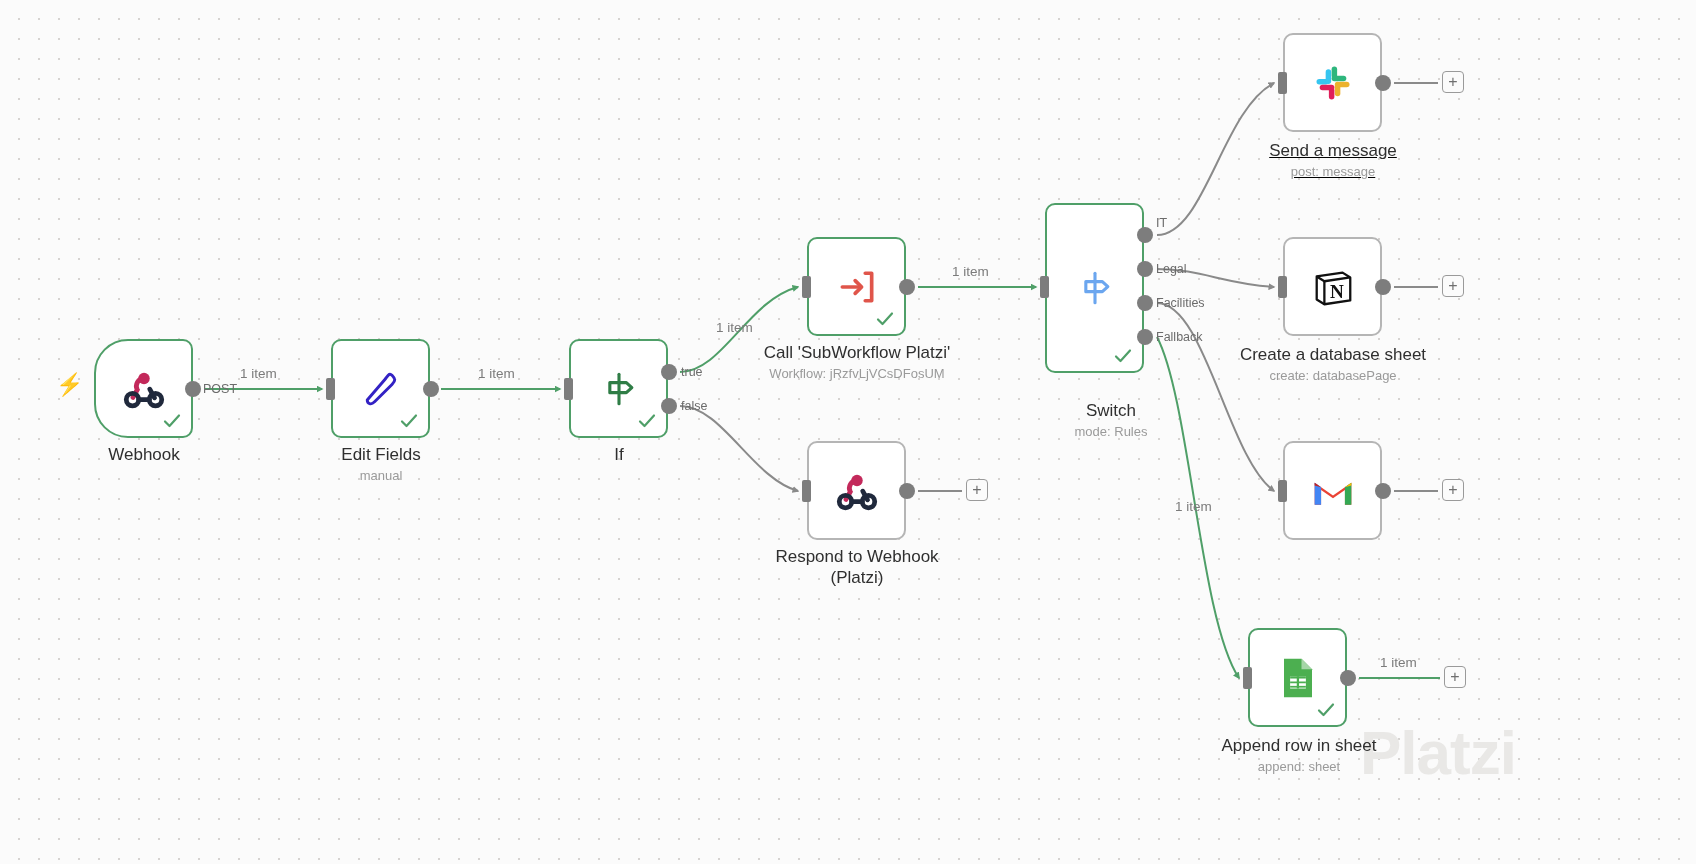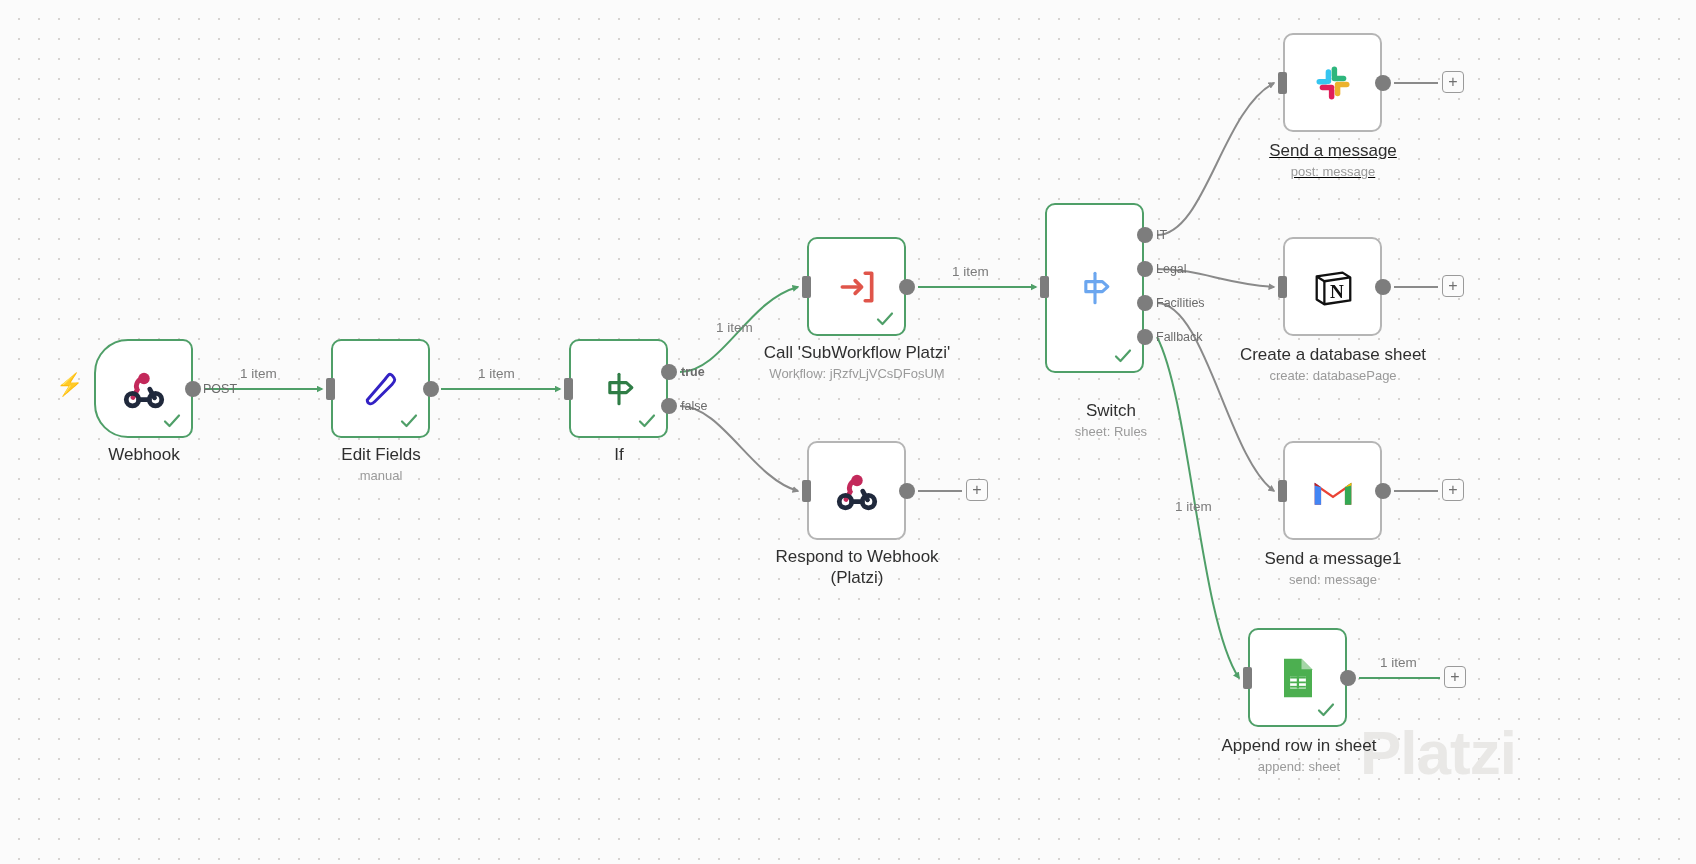--- a/index.html
+++ b/index.html
@@ -243,21 +243,21 @@
         <path d="M24 8 v32" stroke="#2f7d46" stroke-width="3.4" stroke-linecap="round"></path>
         <path d="M14 17 h18 l6 5.5 -6 5.5 h-18 z" fill="none" stroke="#2f7d46" stroke-width="3.4" stroke-linejoin="round"></path>
       </svg>
     </span>
     <svg class="check" viewBox="0 0 20 20">
       <path d="M3 10.5 L7.5 15 L17 4.5" stroke="#4f9f68" stroke-width="2.2" fill="none" stroke-linecap="round" stroke-linejoin="round"></path>
     </svg>
   </div>
   <div class="in-port" style="left:564px; top:378px;"></div>
   <div class="out-port" style="left:661px; top:364px;"></div>
-  <div class="port-label" style="left:681px; top:365px;font-weight:bold;">true</div>
+  <div class="port-label" style="left:681px; top:365px;">true</div>
   <div class="out-port" style="left:661px; top:398px;"></div>
   <div class="port-label" style="left:681px; top:399px;">false</div>
   <div class="caption" style="left:519px; top:444px; width:200px;">
     <div class="title">If</div>
   </div>
 
   <div class="node ok" style="left:807px; top:237px; width:99px; height:99px;">
     <span class="glyph">
       <svg width="44" height="44" viewBox="0 0 48 48">
         <path d="M8 24 h20" stroke="#e0554a" stroke-width="4" stroke-linecap="round"></path>
@@ -302,31 +302,31 @@
         <path d="M14 17 h18 l6 5.5 -6 5.5 h-18 z" fill="none" stroke="#6ba6ef" stroke-width="3.4" stroke-linejoin="round"></path>
       </svg>
     </span>
     <svg class="check" viewBox="0 0 20 20">
       <path d="M3 10.5 L7.5 15 L17 4.5" stroke="#4f9f68" stroke-width="2.2" fill="none" stroke-linecap="round" stroke-linejoin="round"></path>
     </svg>
   </div>
   <div class="in-port" style="left:1040px; top:276px;"></div>
 
   <div class="out-port" style="left:1137px; top:227px;"></div>
-  <div class="port-label" style="left:1156px; top:228px;">IT</div>
+  <div class="port-label" style="left:1156px; top:216px;">IT</div>
   <div class="out-port" style="left:1137px; top:261px;"></div>
   <div class="port-label" style="left:1156px; top:262px;">Legal</div>
   <div class="out-port" style="left:1137px; top:295px;"></div>
   <div class="port-label" style="left:1156px; top:296px;">Facilities</div>
   <div class="out-port" style="left:1137px; top:329px;"></div>
   <div class="port-label" style="left:1156px; top:330px;">Fallback</div>
 
   <div class="caption" style="left:1011px; top:377px; width:200px;margin-top:23px;">
     <div class="title">Switch</div>
-    <div class="sub">sheet: Rules</div>
+    <div class="sub">mode: Rules</div>
   </div>
 
   <div class="node" style="left:1283px; top:33px; width:99px; height:99px;">
     <span class="glyph">
       <svg width="44" height="44" viewBox="0 0 48 48">
         <rect x="6" y="19.5" width="13" height="6" rx="3" fill="#36c5f0"></rect>
         <rect x="16" y="9" width="6" height="16" rx="3" fill="#36c5f0"></rect>
         <rect x="22.5" y="6" width="6" height="13" rx="3" fill="#2eb67d"></rect>
         <rect x="22.5" y="16" width="16" height="6" rx="3" fill="#2eb67d"></rect>
         <rect x="29" y="22.5" width="13" height="6" rx="3" fill="#ecb22e"></rect>
@@ -366,24 +366,20 @@
         <path d="M4 34 V10 l20 14 L44 10 v24 h-7 V18 l-13 9 -13 -9 v16 z" fill="#ea4335"></path>
         <path d="M4 34 V10 l7 5 v19 z" fill="#4285f4"></path>
         <path d="M37 34 V15 l7 -5 v24 z" fill="#34a853"></path>
         <path d="M4 10 l7 5 -7 -2 z" fill="#c5221f"></path>
         <path d="M44 10 l-7 5 7 -2 z" fill="#fbbc04"></path>
       </svg>
     </span>
   </div>
   <div class="in-port" style="left:1278px; top:480px;"></div>
   <div class="out-port" style="left:1375px; top:483px;"></div>
-  <div class="caption" style="left:1222px; top:548px; width:222px;">
-    <div class="title">Send a message1</div>
-    <div class="sub">send: message</div>
-  </div>
 
   <div class="node ok" style="left:1248px; top:628px; width:99px; height:99px;">
     <span class="glyph">
       <svg width="42" height="42" viewBox="0 0 40 48">
         <path d="M4 2 h20 l12 12 v32 H4 Z" fill="#4caf50"></path>
         <path d="M24 2 l12 12 h-12 z" fill="#a5d6a7"></path>
         <rect x="11" y="22" width="18" height="14" fill="#fff"></rect>
         <rect x="11" y="22" width="18" height="2.6" fill="#4caf50"></rect>
         <rect x="18.6" y="22" width="2.6" height="14" fill="#4caf50"></rect>
         <rect x="11" y="28" width="18" height="2" fill="#4caf50"></rect>

